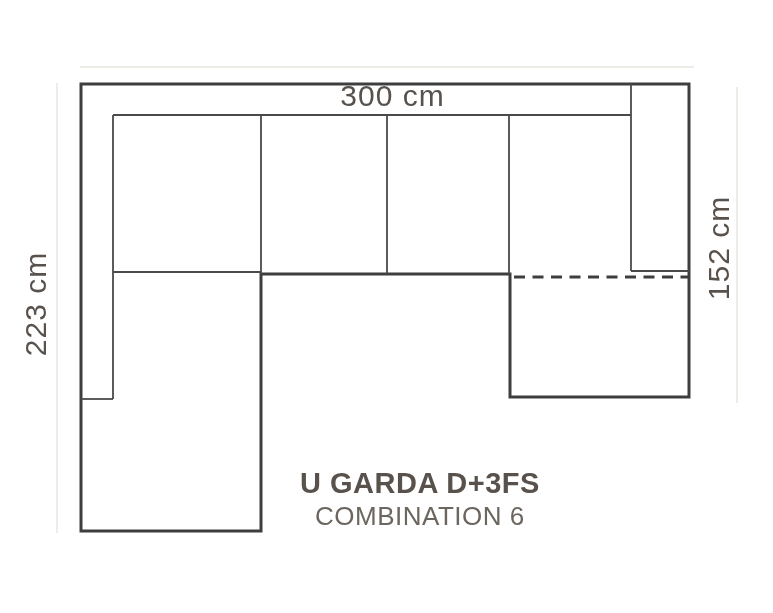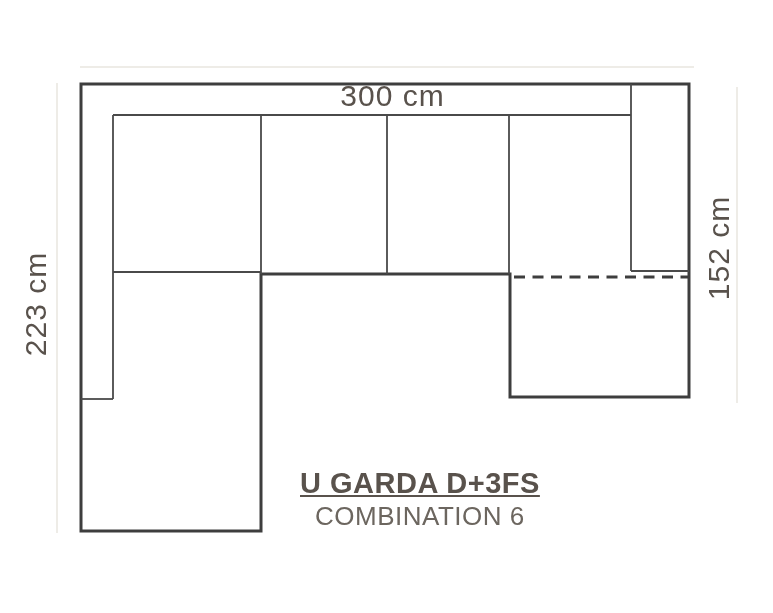--- a/index.html
+++ b/index.html
@@ -28,21 +28,20 @@
   }
   .dim-label.vert{transform:rotate(-90deg);transform-origin:center center;}
   .caption{position:absolute;white-space:nowrap;}
   .caption .title{
     display:block;
     font-size:29px;
     font-weight:bold;
     letter-spacing:0.5px;
     color:var(--labelcol,#59524c);
     line-height:1.0;
-    text-decoration:underline;
   }
   .caption .subtitle{
     display:block;
     font-size:26px;
     letter-spacing:0.5px;
     color:var(--subcol,#6c665f);
     line-height:1.1;
     margin-top:4px;
     text-align:center;
   }

